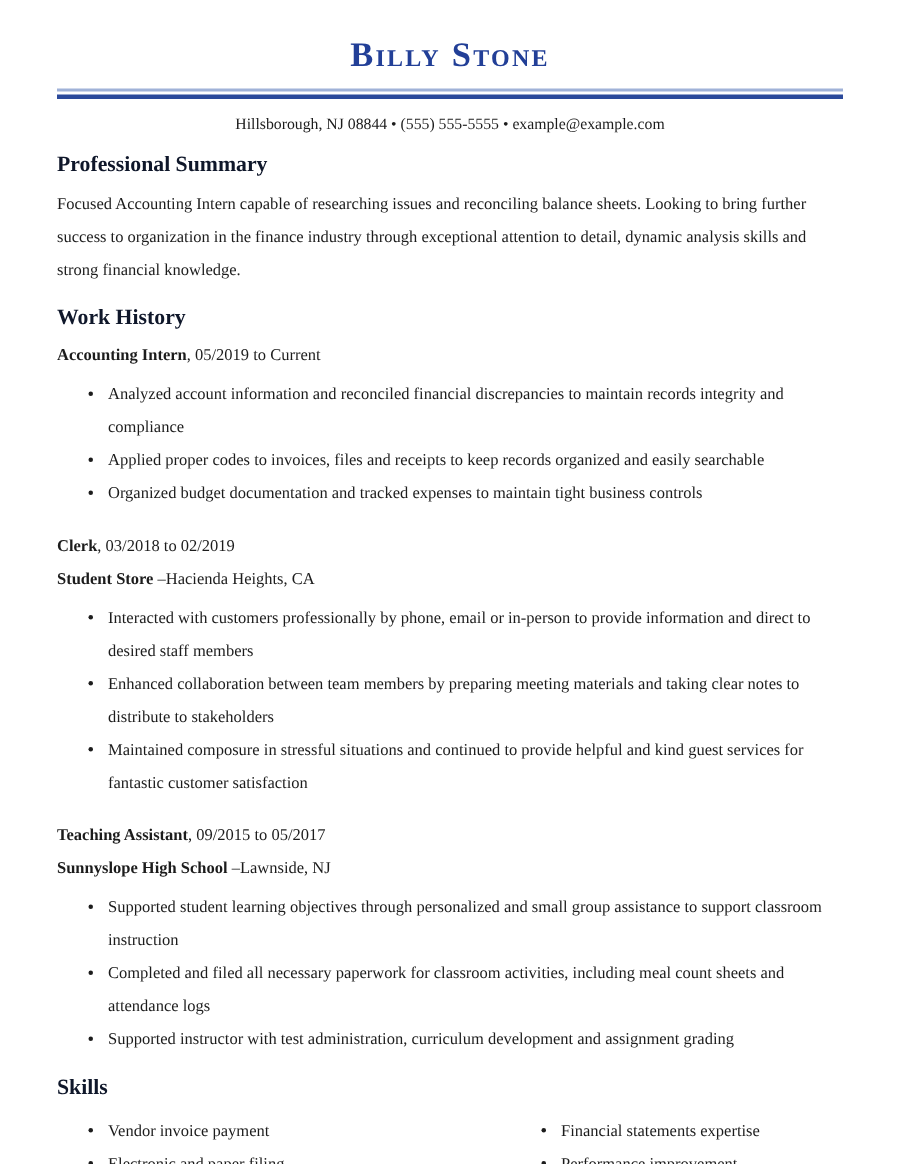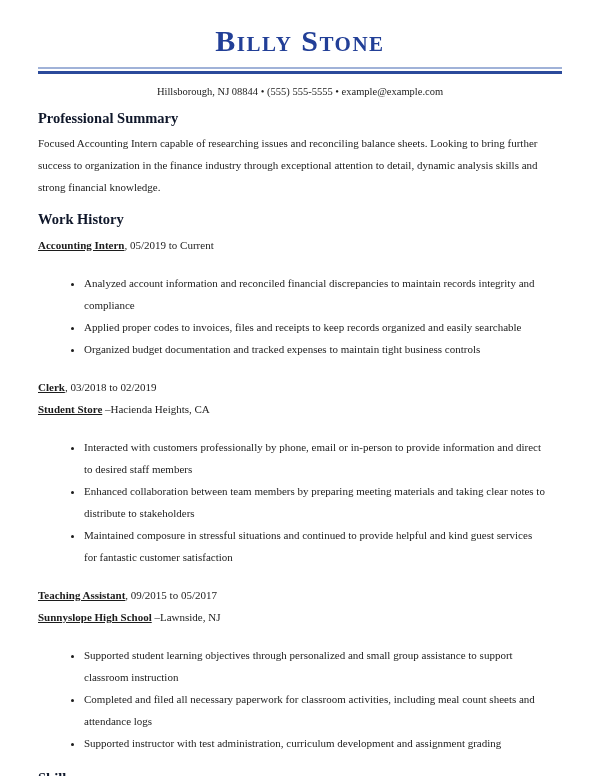--- a/index.html
+++ b/index.html
@@ -13,21 +13,21 @@
     box-sizing: border-box;
     padding: 24px 38px 20px 38px;
     background: #ffffff;
     font-family: "Liberation Serif", "DejaVu Serif", serif;
     color: #1c1c1c;
     overflow: hidden;
   }
   .candidate-name {
     margin: 0;
     text-align: center;
-    font-size: 30px;
+    font-size: 23px;
     font-weight: bold;
     font-variant: small-caps;
     letter-spacing: 1.5px;
     color: #223f97;
     line-height: 1.1;
   }
   .divider {
     margin-top: 10px;
   }
   .divider .thin-rule {
@@ -62,24 +62,23 @@
   }
   .job {
     margin-bottom: 13px;
     font-size: 11px;
   }
   .job-head {
     line-height: 22px;
   }
   .bold {
     font-weight: bold;
-    text-decoration: underline;
   }
   ul.bullet-list {
-    margin: 16px;
+    margin: 4px;
     padding-left: 30px;
     list-style: disc outside;
   }
   ul.bullet-list li {
     font-size: 11px;
     line-height: 22px;
   }
   .skills-columns {
     display: flex;
   }

